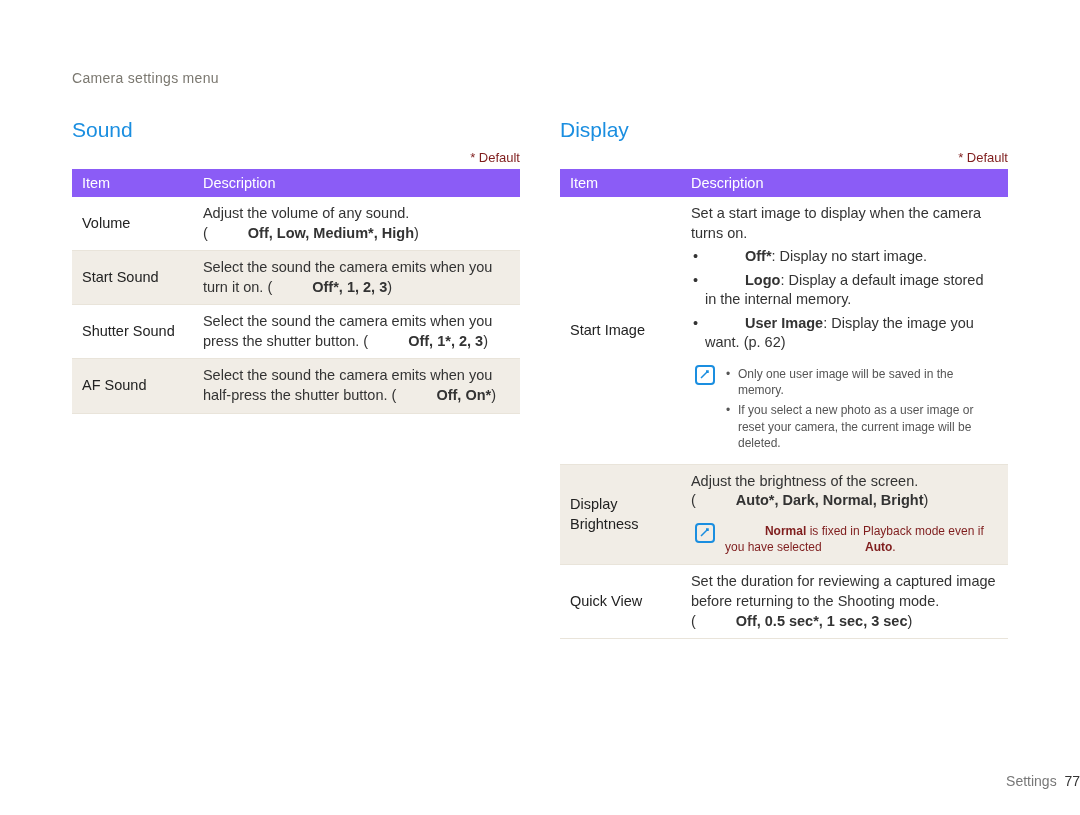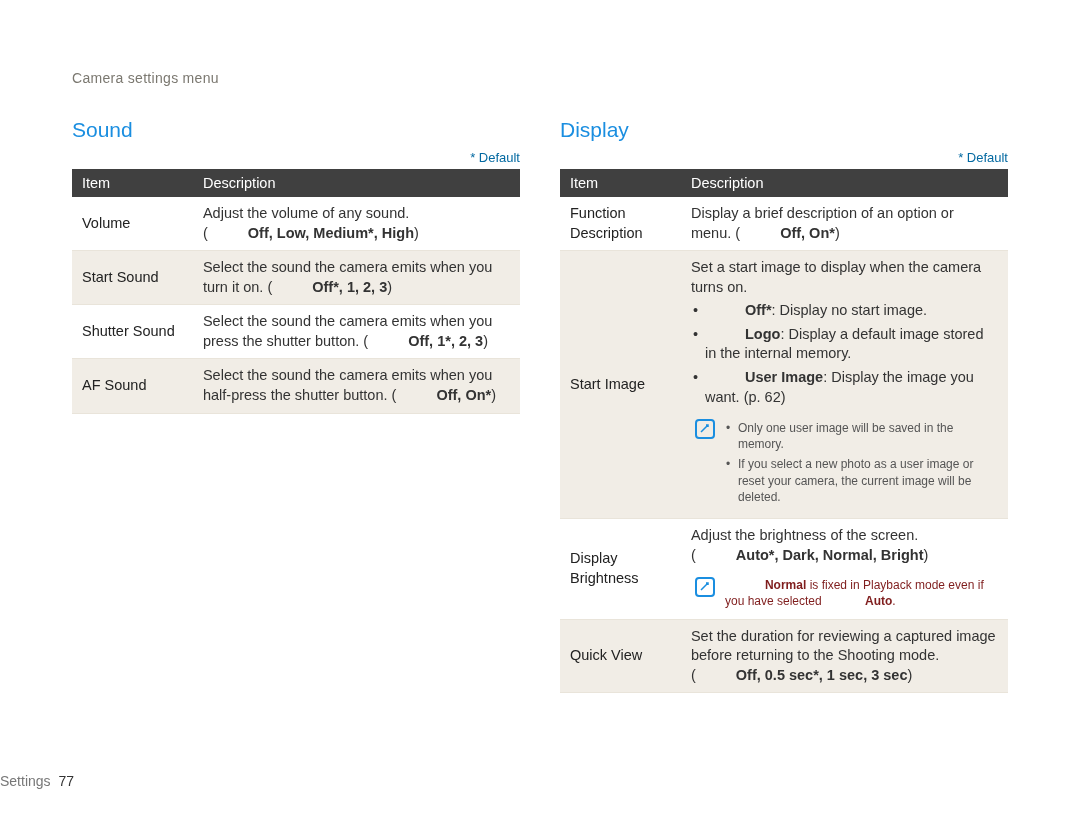--- a/index.html
+++ b/index.html
@@ -23,30 +23,30 @@
   .col { flex: 1; }
   h1.section-title {
     font-size: 21px;
     color: #1a8ee0;
     font-weight: 300;
     margin-bottom: 8px;
   }
   .default-note {
     text-align: right;
     font-size: 13px;
-    color: #0369a1;
+    color: #7f1d1d;
     margin-bottom: 4px;
   }
   table.settings {
     width: 100%;
     border-collapse: collapse;
     font-size: 14.5px;
   }
   table.settings thead th {
-    background: #404040;
+    background: #8b5cf6;
     color: #fff;
     font-weight: 400;
     text-align: left;
     padding: 6px 10px;
   }
   table.settings thead th:first-child { width: 27%; }
   table.settings tbody td {
     padding: 7px 10px;
     vertical-align: middle;
     color: #333;
@@ -78,21 +78,21 @@
   .note-icon svg { width: 12px; height:12px; }
   .note-content { font-size: 12px; color:#555; line-height:1.35; }
   .note-content ul { list-style:none; padding:0; margin:1px; }
   .note-content li { position: relative; padding-left: 12px; margin-bottom: 4px; }
   .note-content li::before { content:"•"; position:absolute; left:0; top:0; }
   .note-inline { font-size:12px; color:#7f1d1d; line-height:1.35; }
   .footer {
     position: absolute;
     bottom: 26px;
     left: 0; right: 0;
-    text-align: left;
+    text-align: right;
     font-size: 14px;
     color: #777;
   }
   .footer .pagenum { color:#333; }
 </style>
 </head>
 <body>
 
 <div class="breadcrumb">Camera settings menu</div>
 
@@ -143,26 +143,20 @@
     <div class="default-note">* Default</div>
     <table class="settings">
       <thead>
         <tr>
           <th>Item</th>
           <th>Description</th>
         </tr>
       </thead>
       <tbody>
 
-        <tr>
-          <td class="item-cell">Function Description</td>
-          <td>
-            <span>Display a brief description of an option or menu. (</span><span class="opts">Off, On*</span><span>)</span>
-          </td>
-        </tr>
 
         <tr>
           <td class="item-cell">Start Image</td>
           <td>
             <span>Set a start image to display when the camera turns on.</span>
             <ul class="bullets">
               <li><span class="opts">Off*</span><span>: Display no start image.</span></li>
               <li><span class="opts">Logo</span><span>: Display a default image stored in the internal memory.</span></li>
               <li><span class="opts">User Image</span><span>: Display the image you want. (p. 62)</span></li>
             </ul>

